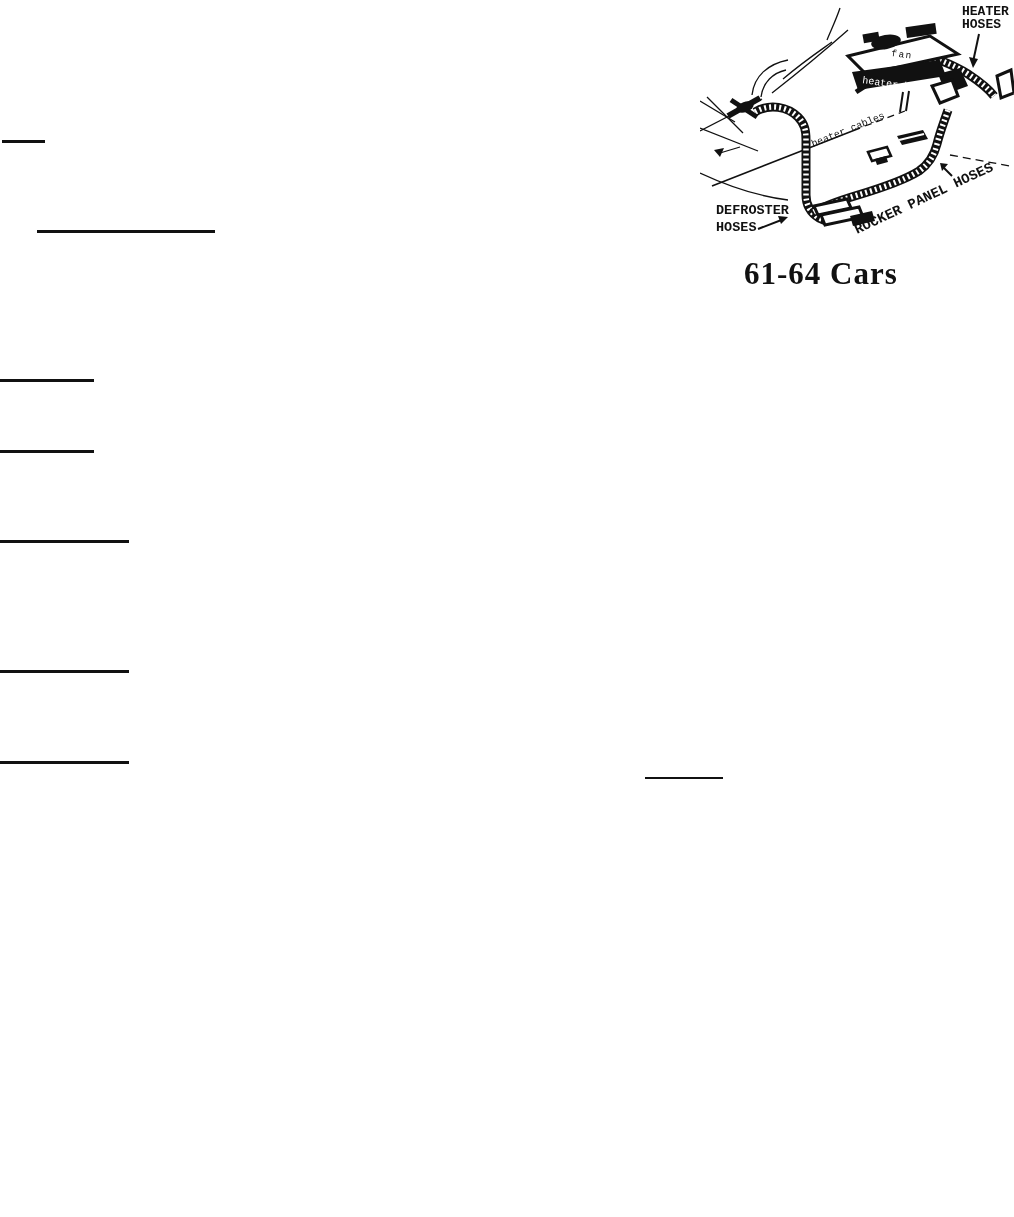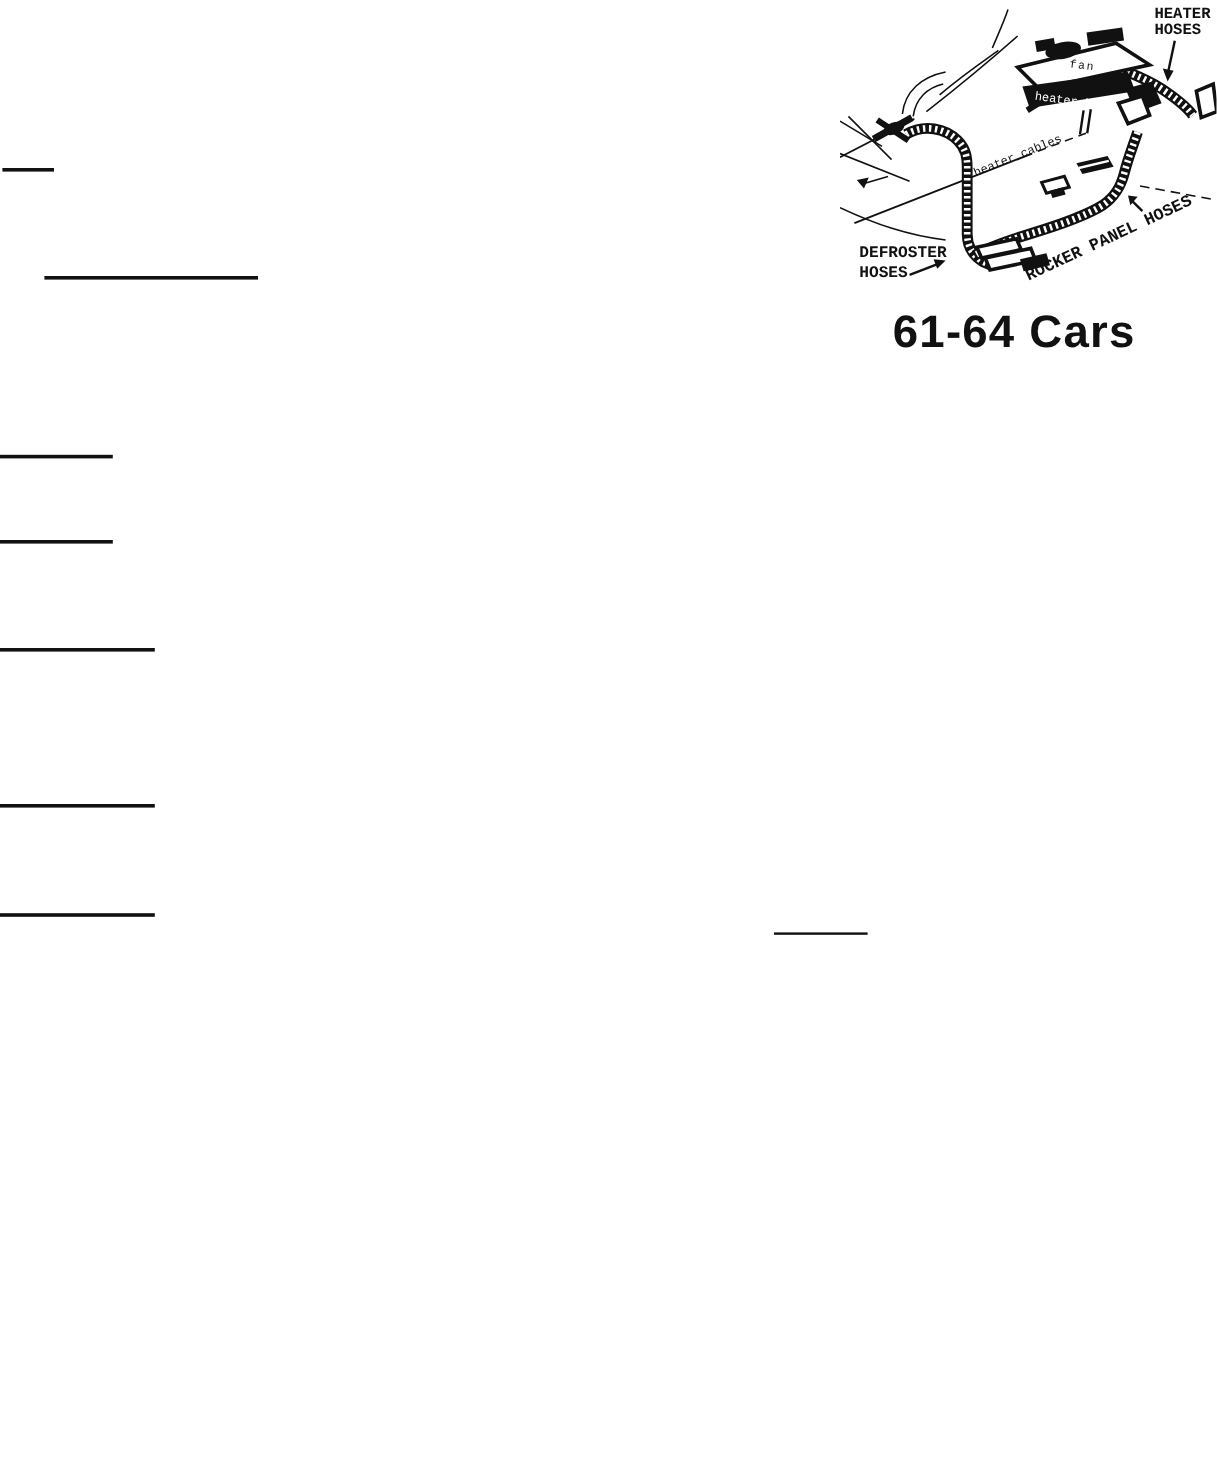--- a/index.html
+++ b/index.html
@@ -7,22 +7,22 @@
   .page { position:relative; width:1014px; height:864px; background:#ffffff; overflow:hidden; }
 
   
   .rule { position:absolute; background:#111; }
 
   
   .illus { position:absolute; left:700px; top:0; }
   .illus text { font-family:"Liberation Mono", monospace; fill:#111; }
 
   .caption { position:absolute; left:744px; top:256px; width:220px;
-             font-family:Liberation Sans, sans-serif; font-weight:bold;
-             font-size:38px; letter-spacing:1px; color:#111; }
+             font-family:Liberation Serif, serif; font-weight:bold;
+             font-size:31px; letter-spacing:1px; color:#111; }
 
   
   .parts-table { position:absolute; left:14px; top:879px; width:981px;
                  border-collapse:collapse; table-layout:fixed; }
   .parts-table td { border:2px solid #111; height:24px; padding:0; background:#fff; }
   .parts-table tr.hdr td { background:#151515; height:32px; border:2px solid #111; }
   .parts-table tr.thick td { border-top-width:4px; }
   .parts-table tr.last td { border-bottom-width:3px; }
 
   

